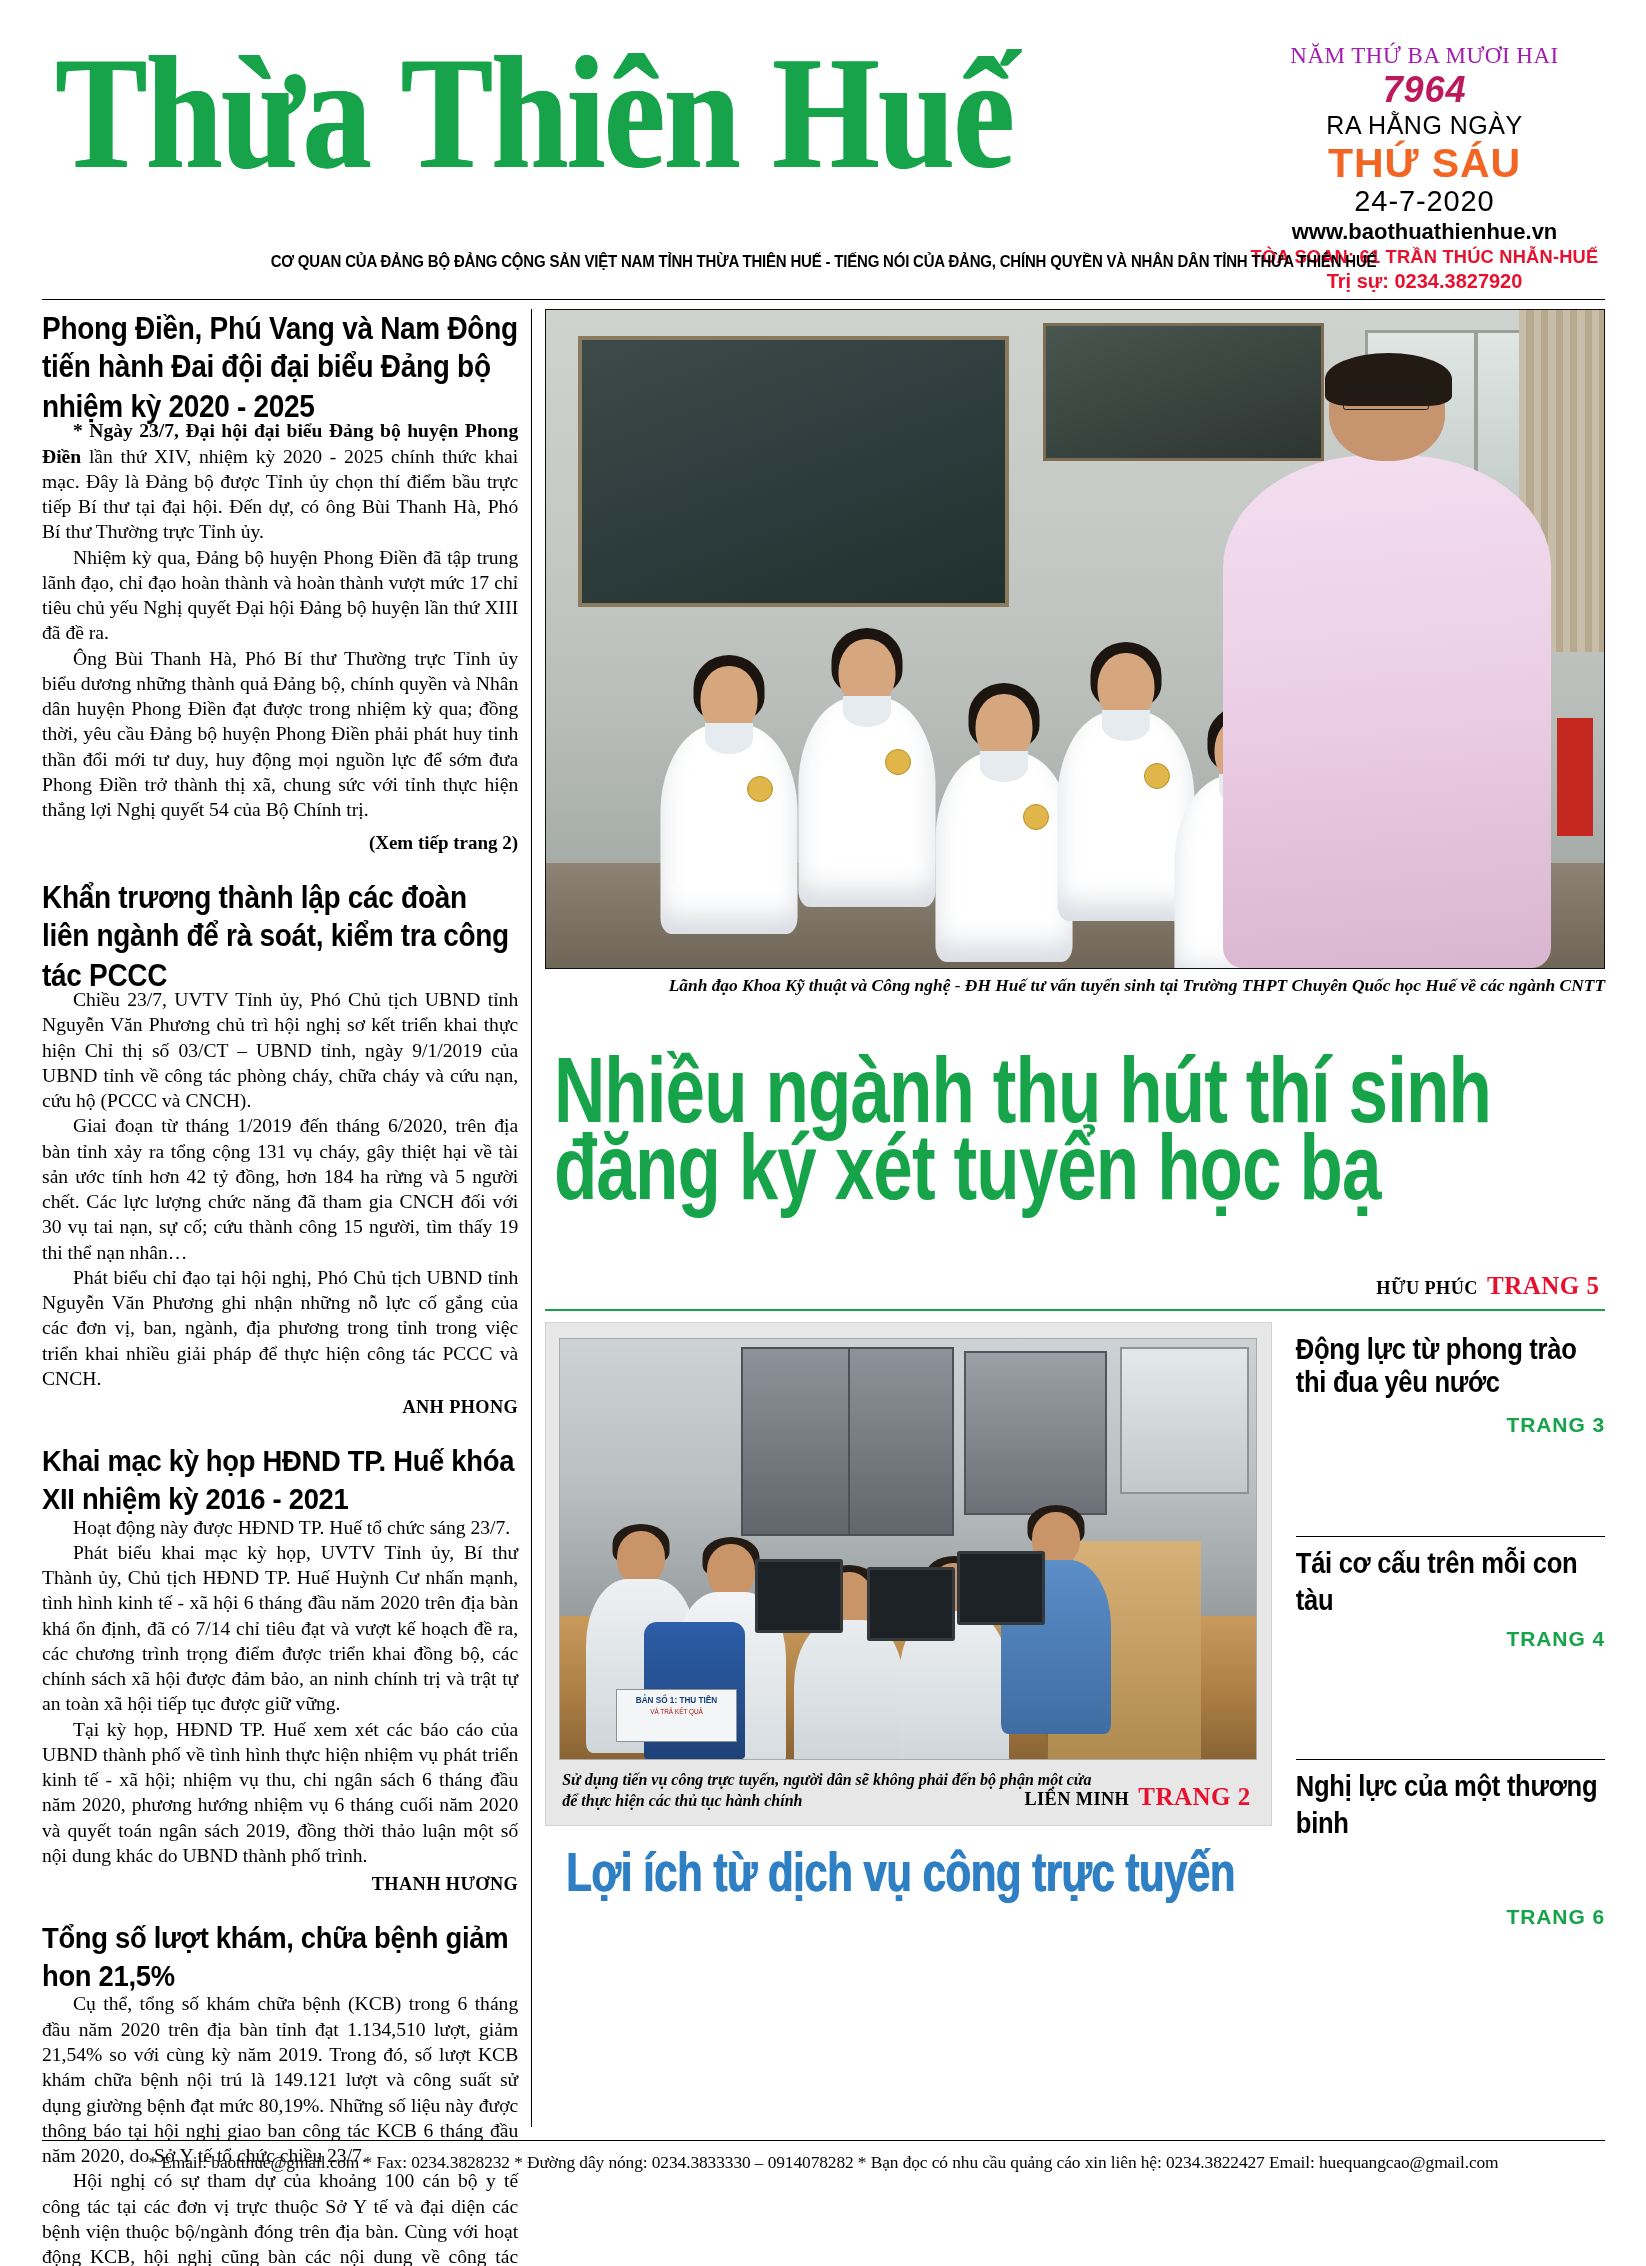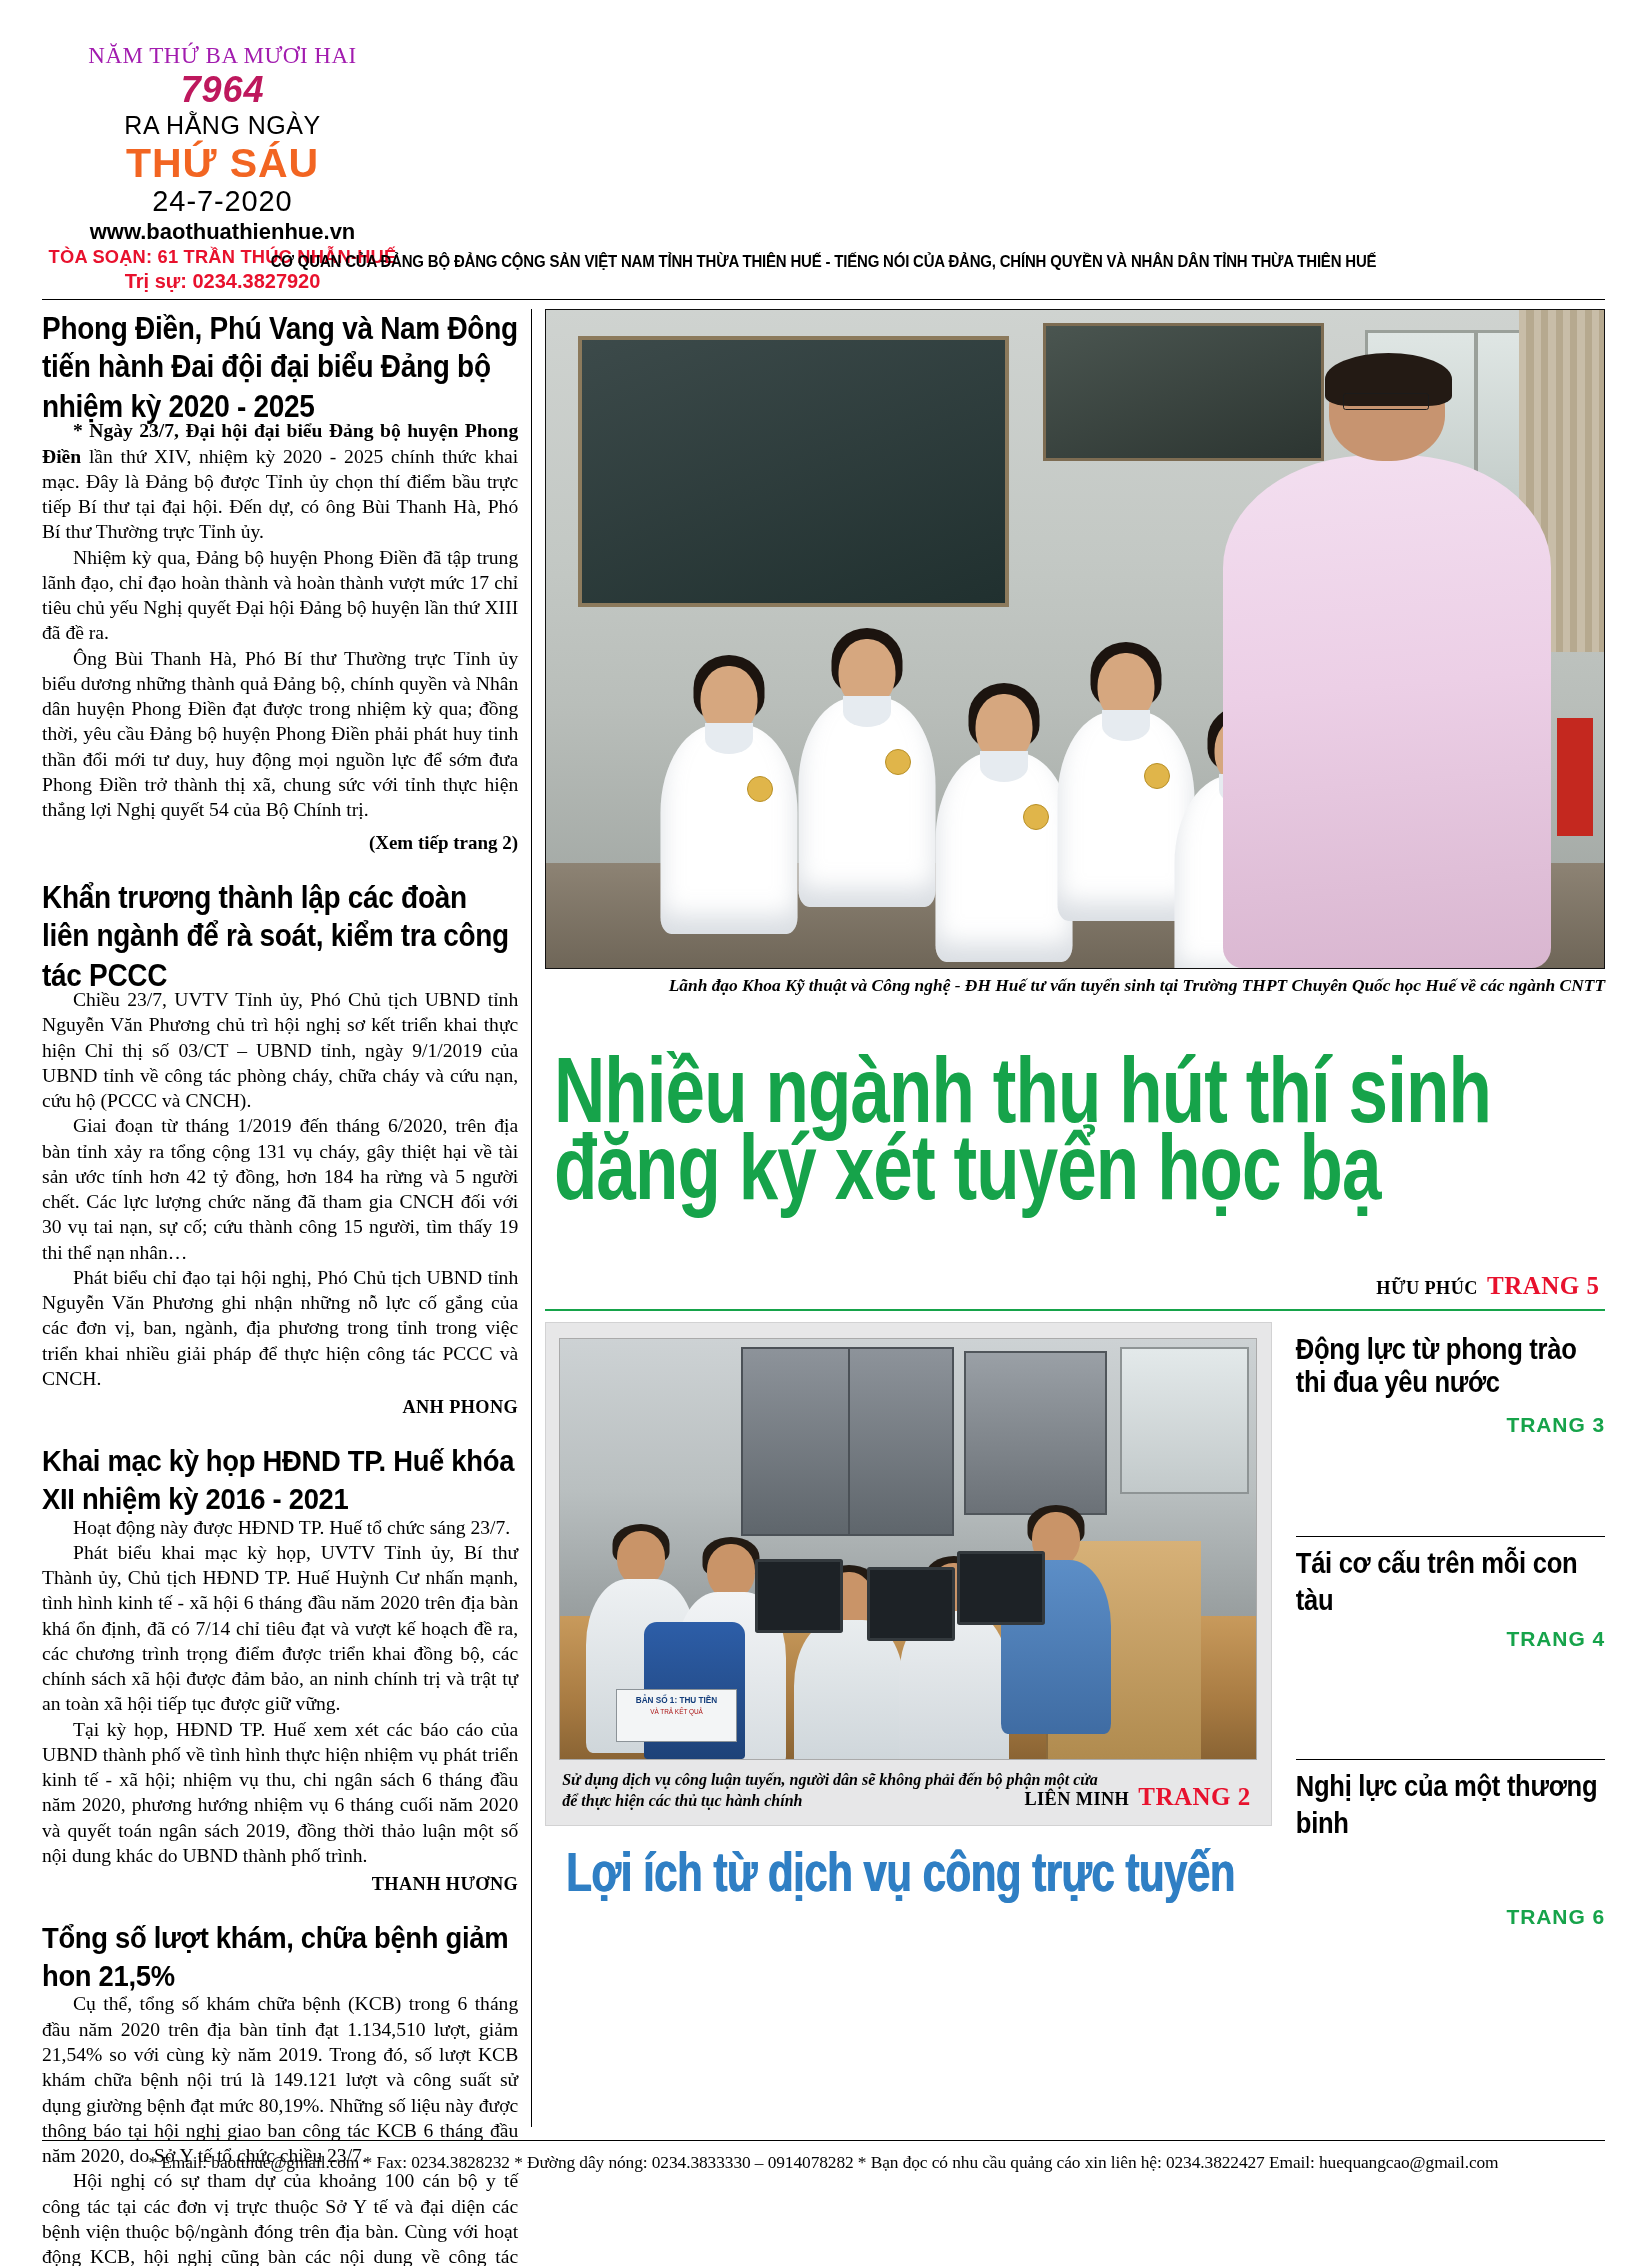--- a/index.html
+++ b/index.html
@@ -460,20 +460,23 @@
     letter-spacing: -0.1px;
     color: #000;
   }
 </style>
 </head>
 <body>
 
 <div class="page">
 
   <div class="masthead">
+    <div class="masthead-left">
+      <div class="masthead-title">Thừa Thiên Huế</div>
+    </div>
     <div class="masthead-right">
       <div class="mh-year">NĂM THỨ BA MƯƠI HAI</div>
       <div class="mh-issue">7964</div>
       <div class="mh-freq">RA HẰNG NGÀY</div>
       <div class="mh-weekday">THỨ SÁU</div>
       <div class="mh-date">24-7-2020</div>
       <div class="mh-web">www.baothuathienhue.vn</div>
       <div class="mh-office">TÒA SOẠN: 61 TRẦN THÚC NHẪN-HUẾ</div>
       <div class="mh-phone">Trị sự: 0234.3827920</div>
     </div>
@@ -633,21 +636,21 @@
             <div class="pb-monitor pb-m1"></div>
             <div class="pb-monitor pb-m2"></div>
             <div class="pb-monitor pb-m3"></div>
             <div class="pb-sign">
               <div class="l1">BẢN SỐ 1: THU TIỀN</div>
               <div class="l2">VÀ TRẢ KẾT QUẢ</div>
             </div>
           </div>
 
           <div class="bot-caption">
-            <span>Sử dụng dịch vụ công luận tuyến, người dân sẽ không phải đến bộ phận một cửa</span><br>
+            <span>Sử dụng tiến vụ công trực tuyến, người dân sẽ không phải đến bộ phận một cửa</span><br>
             <span>để thực hiện các thủ tục hành chính</span>
           </div>
 
           <div class="bot-blue">Lợi ích từ dịch vụ công trực tuyến</div>
 
           <div class="bot-credit">
             <span class="credit-name">LIÊN MINH</span><span class="credit-page">TRANG 2</span>
           </div>
         </div>
 

